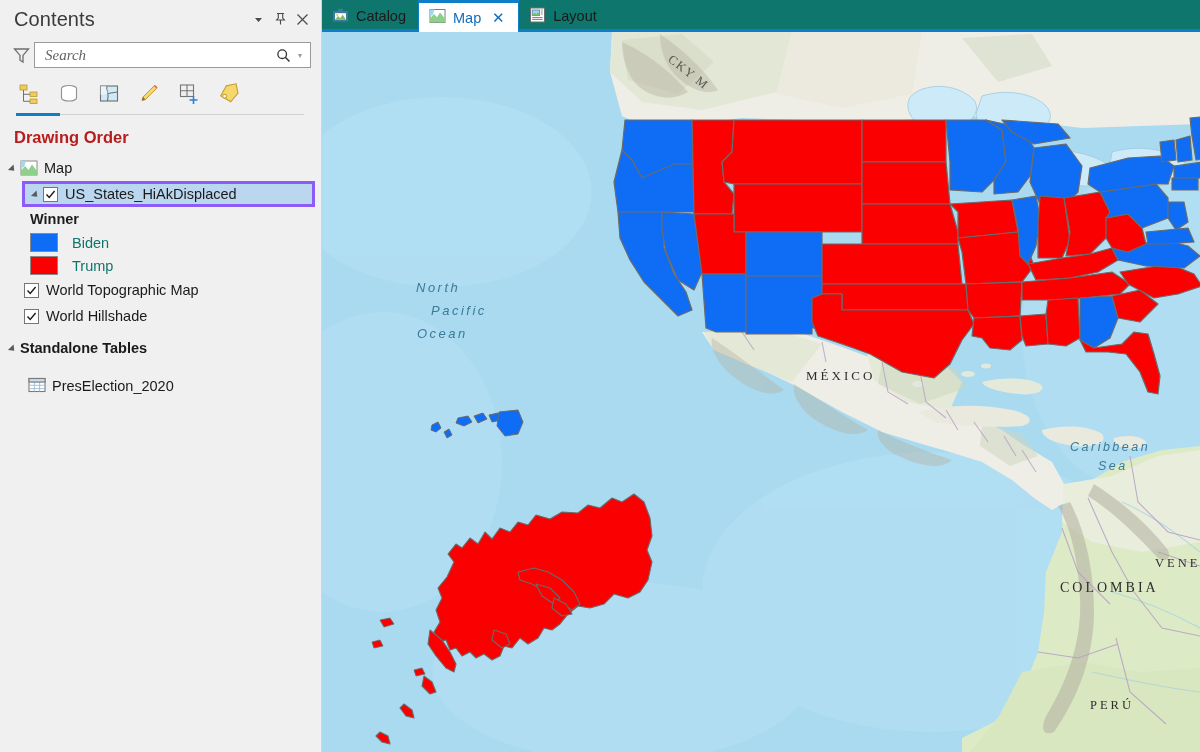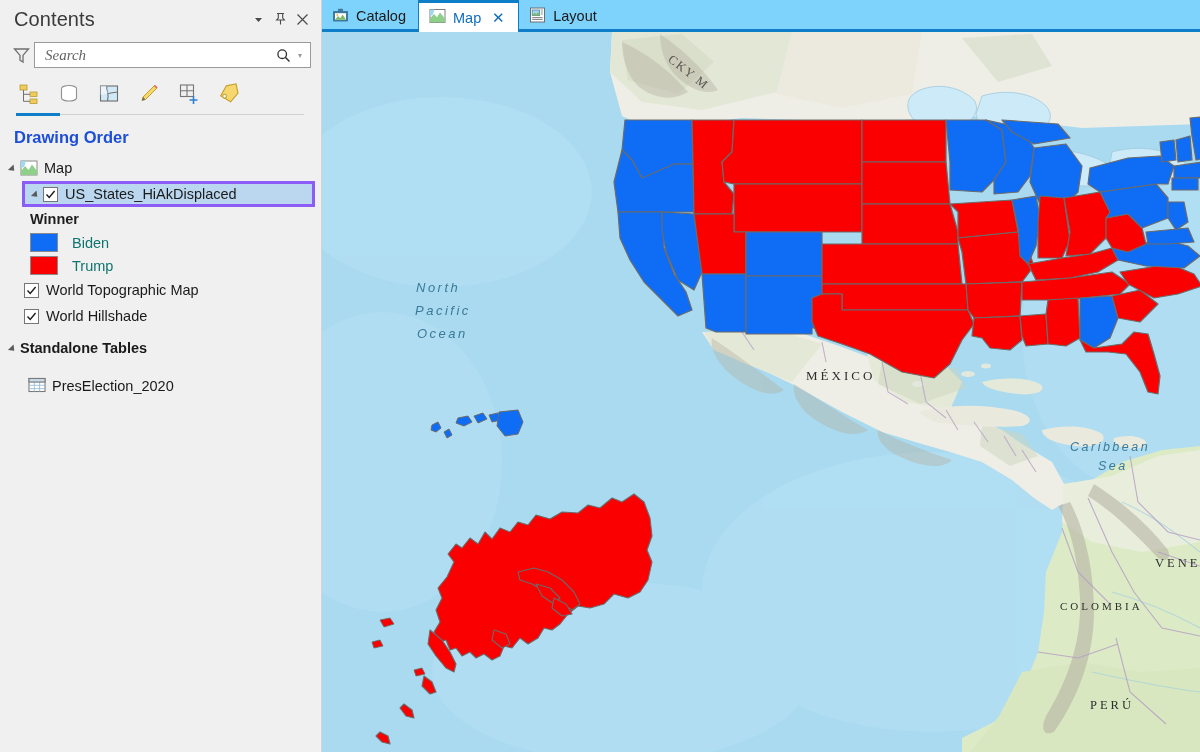--- a/index.html
+++ b/index.html
@@ -72,21 +72,21 @@
     width: 288px; height: 1px; background: #d0d0d0;
   }
   #toolbar-underline::before {
     content: ""; position: absolute; left: 0; top: -1px;
     width: 44px; height: 3px; background: #0f7ec8;
   }
 
   
   #tree { padding: 10px 0 0 0; }
   .tree-section-title {
-    font-size: 16.5px; font-weight: 700; color: #1d4ed8;
+    font-size: 16.5px; font-weight: 700; color: #b91c1c;
     padding: 4px 0 8px 14px;
   }
   .tree-row {
     display: flex; align-items: center;
     height: 26px; padding-left: 2px;
     font-size: 14.5px; color: #1a1a1a;
     position: relative;
   }
   .tree-row.selected {
     background: #bad7ef;
@@ -131,21 +131,21 @@
     border: 1px solid #8a8a8a;
     margin-right: 14px; flex: 0 0 28px;
   }
 
   
   #map-area {
     flex: 1; height: 752px; position: relative;
     background: #ffffff;
   }
   #tabbar {
-    height: 32px; background: #7dd3fc;
+    height: 32px; background: #0f766e;
     display: flex; align-items: flex-end;
     position: relative; z-index: 5;
   }
   #tabbar::after {
     content: ""; position: absolute; left: 0; right: 0; bottom: 0;
     height: 3px; background: #0f7ec8;
   }
   .tab {
     height: 32px; display: flex; align-items: center;
     padding: 0 12px 0 10px; gap: 7px;
@@ -655,27 +655,27 @@
 
         <g fill="#fa0000" stroke="#6b6b6b" stroke-width="0.9">
           <path d="M58 588 L68 586 L72 592 L62 595 Z"></path>
           <path d="M50 610 L58 608 L61 614 L52 616 Z"></path>
           <path d="M92 638 L100 636 L103 642 L94 644 Z"></path>
         </g>
 
       </svg>
 
       <div class="ocean-label" style="left:94px; top:248px; font-size:13px;">North</div>
-      <div class="ocean-label" style="left:93px; top:271px; font-size:13px;">Pacific</div>
+      <div class="ocean-label" style="left:109px; top:271px; font-size:13px;">Pacific</div>
       <div class="ocean-label" style="left:95px; top:294px; font-size:13px;">Ocean</div>
 
       <div class="ocean-label" style="left:748px; top:408px; font-size:12.5px;">Caribbean</div>
       <div class="ocean-label" style="left:776px; top:427px; font-size:12.5px;">Sea</div>
 
       <div class="country-label" style="left:484px; top:336px; font-size:13px;">MÉXICO</div>
       <div class="country-label" style="left:833px; top:524px; font-size:12.5px;">VENEZUELA</div>
-      <div class="country-label" style="left:738px; top:568px; font-size:11px;">COLOMBIA</div>
+      <div class="country-label" style="left:738px; top:548px; font-size:14px;">COLOMBIA</div>
       <div class="country-label" style="left:768px; top:666px; font-size:12.5px;">PERÚ</div>
 
       <div class="terrain-label" style="left:352px; top:20px; font-size:12.5px; transform:rotate(38deg); transform-origin:left top; letter-spacing:1.5px;">CKY M</div>
     </div>
   </div>
 </div>
 
 </body></html>

